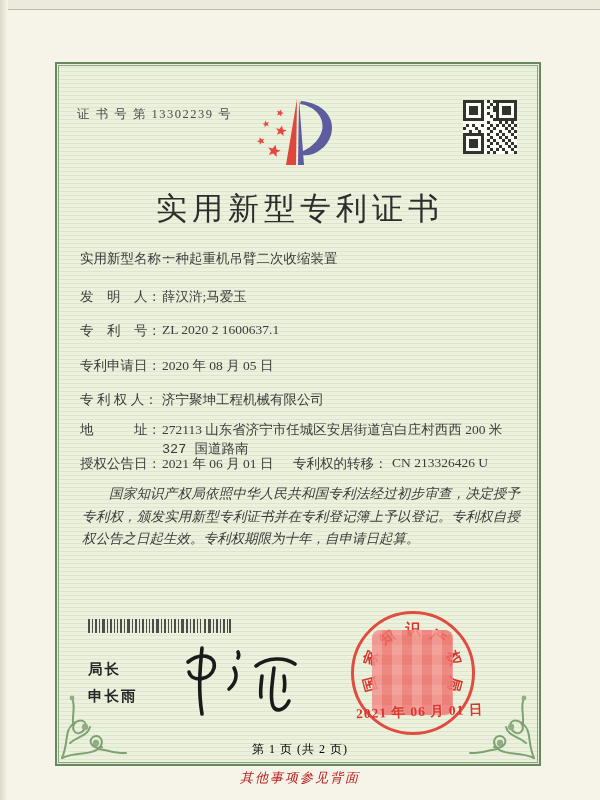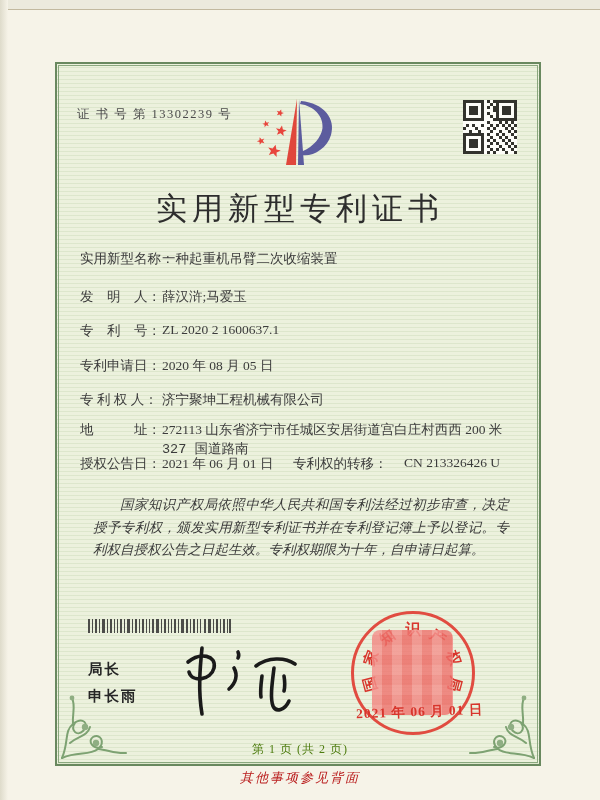--- a/index.html
+++ b/index.html
@@ -16,25 +16,25 @@
     #ecf1dd;}
   .frame-inner{position:absolute;inset:1px;border:1px solid #8aa77e;pointer-events:none;}
   .abs{position:absolute;}
   .cert-no{left:77px;top:106px;font-size:12.5px;letter-spacing:1.5px;color:#4a4a4a;text-align:center;}
   .title{left:50%;top:188px;transform:translateX(-50%);font-size:31px;letter-spacing:5px;color:#2d2d2d;white-space:nowrap;}
   .row{position:absolute;left:80px;font-size:13.5px;white-space:nowrap;}
   .lbl{display:inline-block;color:#3c3c3c;}
   .val{position:absolute;left:82px;color:#3c3c3c;white-space:nowrap;}
   .val2{position:absolute;left:82px;top:19px;color:#3c3c3c;white-space:nowrap;font-family:Liberation Mono, monospace;}
   .pair2-lbl{position:absolute;left:213px;}
-  .pair2-val{position:absolute;left:324px;white-space:nowrap;text-align:right;}
+  .pair2-val{position:absolute;left:312px;white-space:nowrap;text-align:right;}
   .body-text{left:78px;top:479px;width:446px;font-size:13.5px;line-height:1.68;text-align:justify;font-style:italic;color:#3a3a3a;}
-  .body-text p{margin:15px;text-indent:2em;}
+  .body-text p{margin:4px;text-indent:2em;}
   .officer{left:88px;font-family:"Liberation Sans","DejaVu Sans",sans-serif;font-size:14.5px;font-weight:600;letter-spacing:2px;color:#262626;}
-  .page-no{left:50%;top:741px;transform:translateX(-50%);font-size:12px;letter-spacing:1px;color:#4d7c0f;}
+  .page-no{left:50%;top:741px;transform:translateX(-50%);font-size:12px;letter-spacing:1px;color:#000000;}
   .back-note{left:50%;top:769px;transform:translateX(-50%);font-size:13px;font-style:italic;letter-spacing:2px;color:#b91c1c;}
   .seal{left:351px;top:611px;width:118px;height:118px;border:3px solid rgba(224,58,48,.9);border-radius:50%;}
   .seal-char{position:absolute;width:16px;height:16px;text-align:center;font-size:15px;font-weight:bold;color:#d8352c;line-height:16px;}
   .sc0{left:8px;top:62px;transform:rotate(-105deg);}
   .sc1{left:9px;top:36px;transform:rotate(-70deg);}
   .sc2{left:25px;top:15px;transform:rotate(-35deg);}
   .sc3{left:51px;top:7px;}
   .sc4{left:76px;top:15px;transform:rotate(35deg);}
   .sc5{left:92px;top:36px;transform:rotate(70deg);}
   .sc6{left:93px;top:62px;transform:rotate(105deg);}

